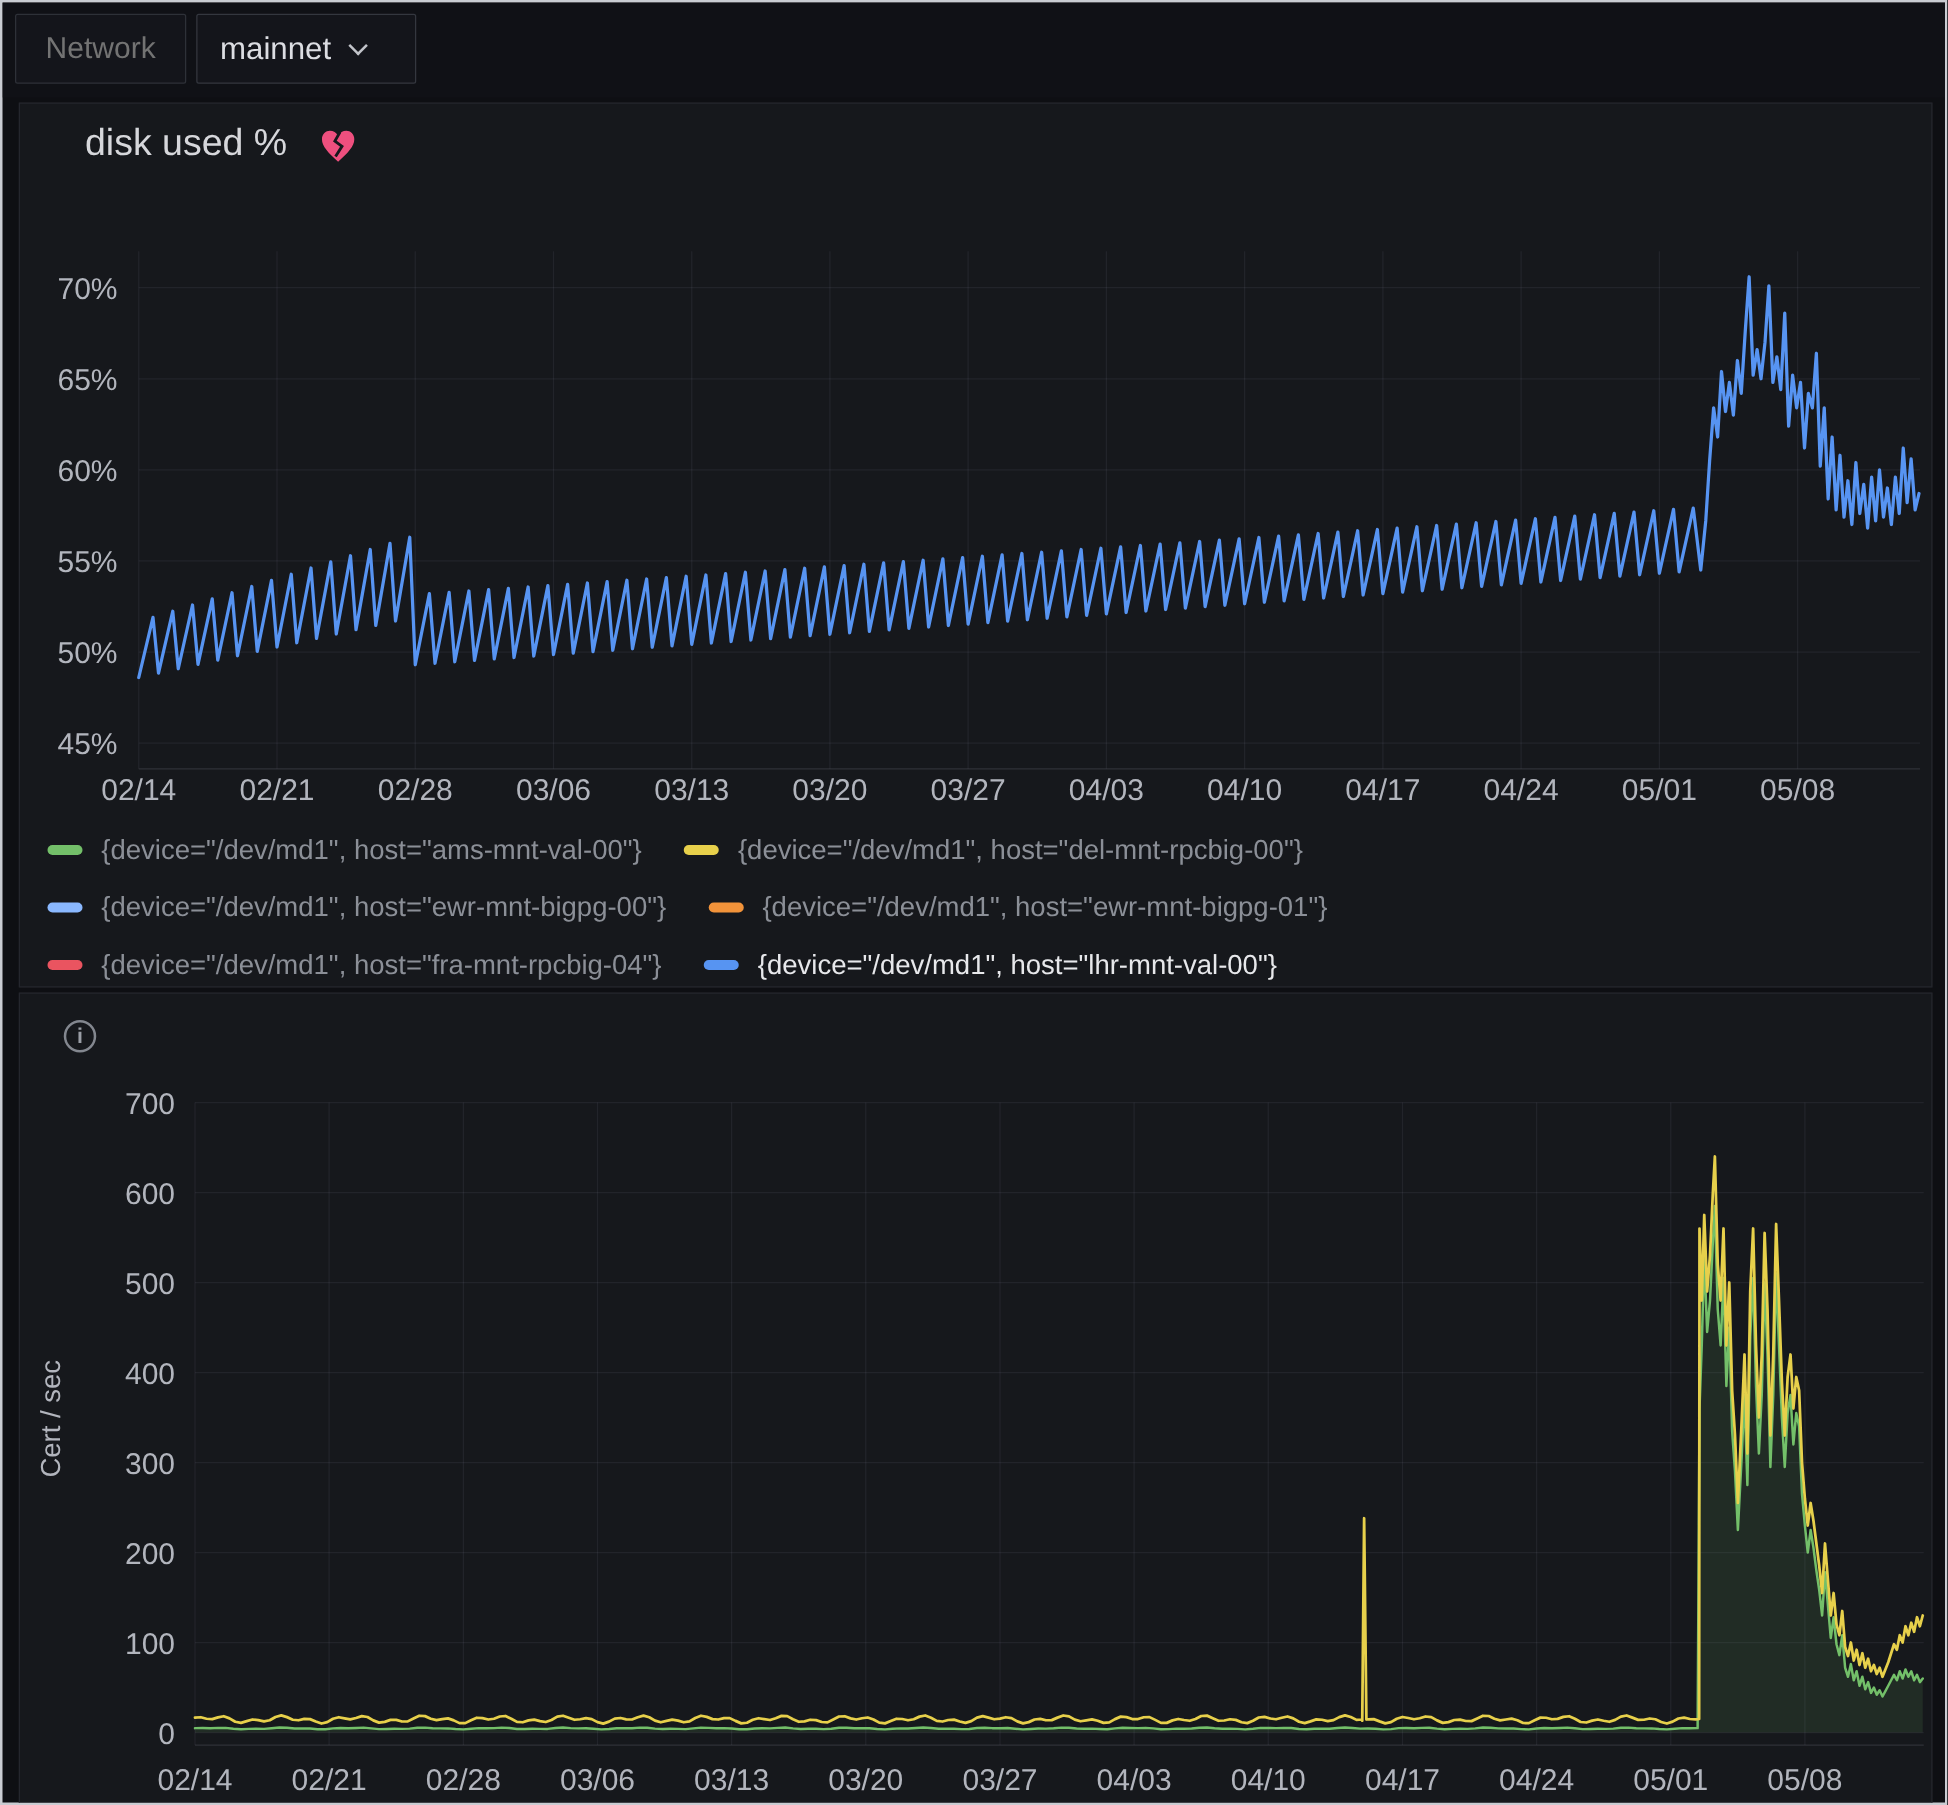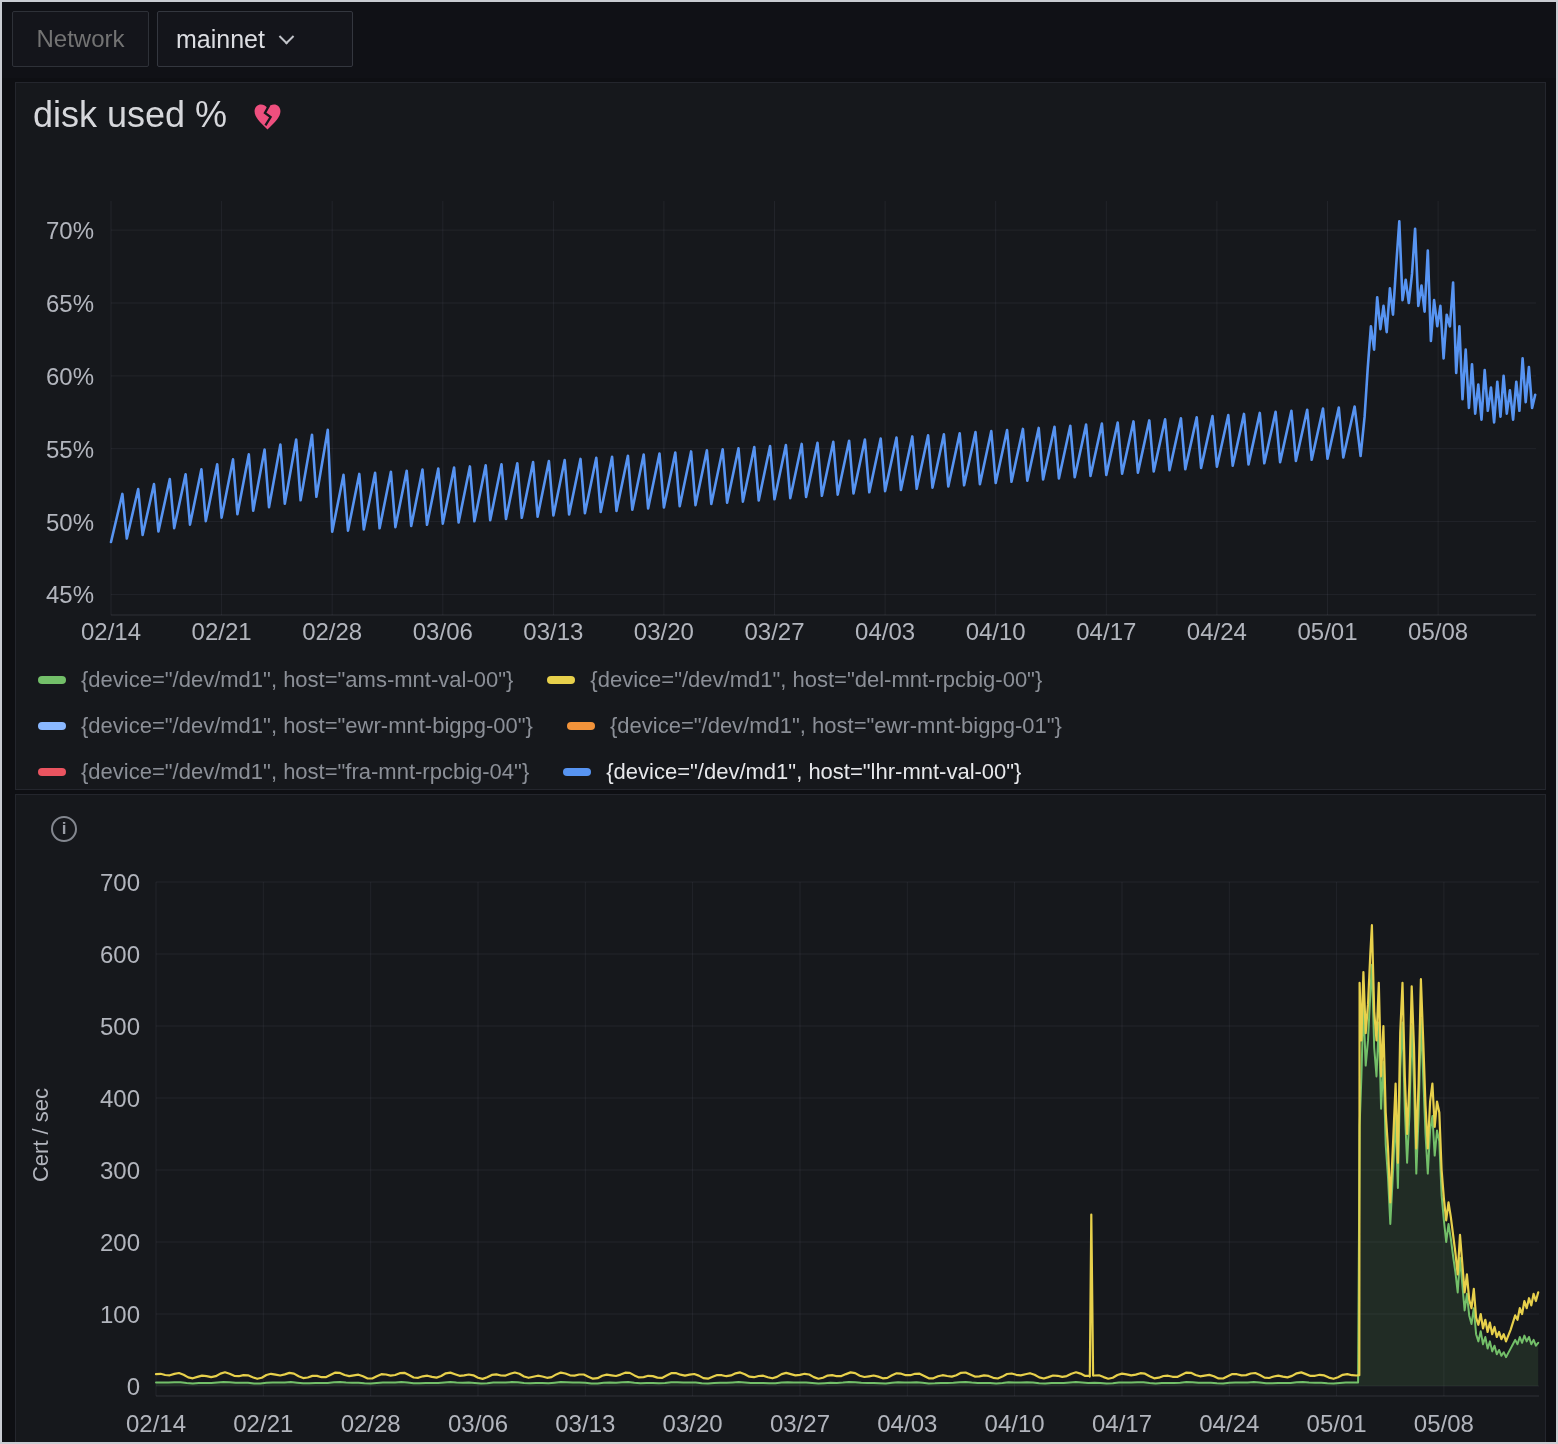--- a/index.html
+++ b/index.html
@@ -5,31 +5,31 @@
   html,body{margin:0;padding:0;background:#0d0e12;}
   *{box-sizing:border-box;}
   .screen{position:relative;width:1558px;height:1444px;background:#0e0f13;overflow:hidden;
     border:2px solid #c9ccd2;font-family:"Liberation Sans","DejaVu Sans",sans-serif;}
   
   .topbar{position:absolute;left:0;top:0;width:100%;height:76px;background:#101116;}
   .var-label-box{position:absolute;left:10px;top:9px;width:137px;height:56px;
     background:#14151b;border:1px solid #2e3138;border-radius:2px;
     display:flex;align-items:center;justify-content:center;
     color:#737373;font-size:24px;font-weight:500;cursor:pointer;}
-  .var-value-box{position:absolute;left:155px;top:9px;width:196px;height:56px;
+  .var-value-box{position:absolute;left:155px;top:9px;width:176px;height:56px;
     background:#14151b;border:1px solid #34373f;border-radius:2px;
     display:flex;align-items:center;color:#dcdde2;font-size:25px;padding:16px 18px;cursor:pointer;}
   .chevron{width:11px;height:11px;border-right:2px solid #c2c4ca;border-bottom:2px solid #c2c4ca;
     transform:rotate(45deg) translate(-2px,-2px);margin-left:16px;flex:none;}
   
   .panel{position:absolute;left:13px;width:1531px;background:#16181c;border:1px solid #24262d;}
   .panel1{top:80px;height:708px;}
   .panel2{top:792px;height:650px;}
   .panel-header{position:absolute;left:17px;top:0;height:64px;display:flex;align-items:center;z-index:2;}
-  .panel-title{font-size:36px;font-weight:500;color:#d6d7db;cursor:pointer;white-space:nowrap;}
+  .panel-title{font-size:30px;font-weight:500;color:#d6d7db;cursor:pointer;white-space:nowrap;margin-left:35px;}
   .panel2 .panel-title{color:#b9bbc1;}
   .heart-icon{margin-left:26px;display:inline-flex;transform:translateY(2px);}
   .info-icon{width:26px;height:26px;border:2px solid #83878f;border-radius:50%;
     display:inline-flex;align-items:center;justify-content:center;margin-left:18px;
     color:#9a9ea6;font-size:17px;font-weight:700;cursor:pointer;transform:translateY(2px);}
   .panel svg.chart{position:absolute;left:0;top:0;}
   svg text{font-family:"Liberation Sans","DejaVu Sans",sans-serif;font-size:24px;fill:#b2b5bd;}
   svg text.ylab{font-size:22px;fill:#b2b5bd;}
   
   .legend{position:absolute;left:22px;top:574px;z-index:2;}

